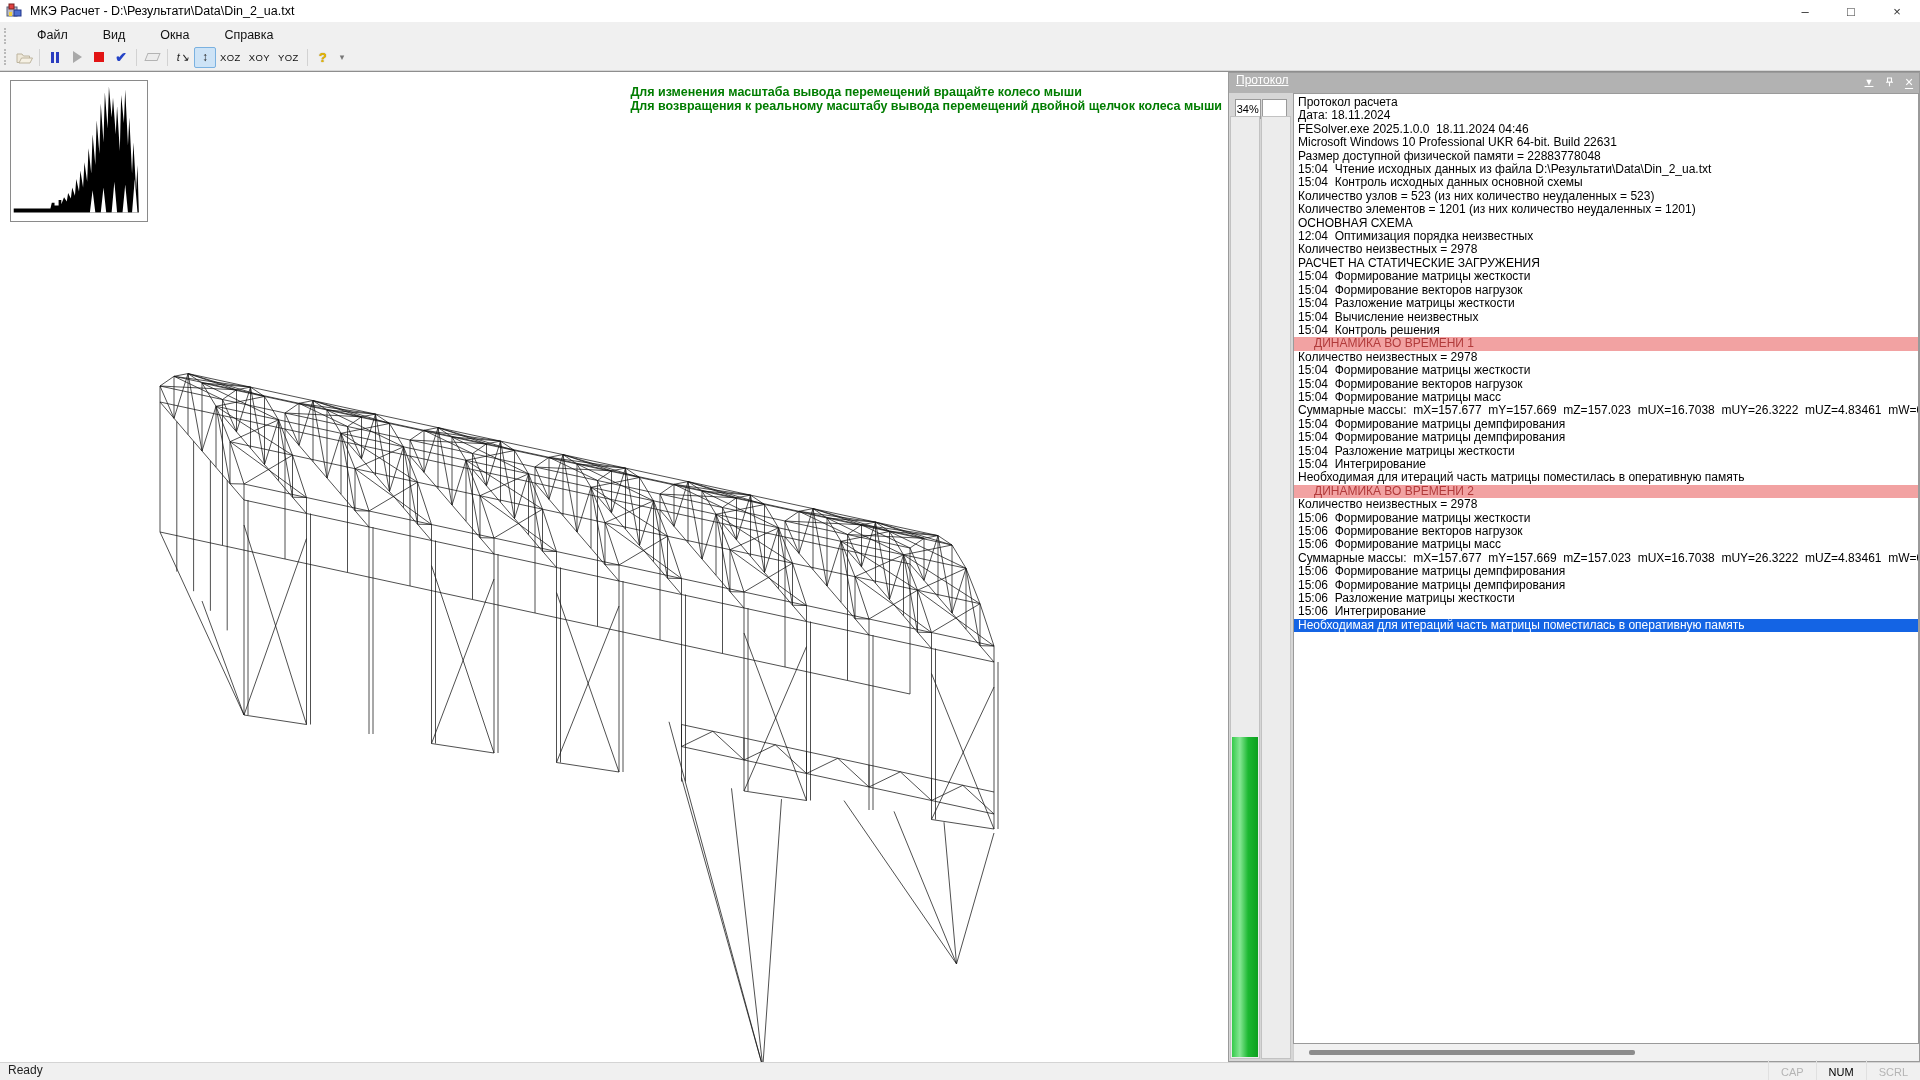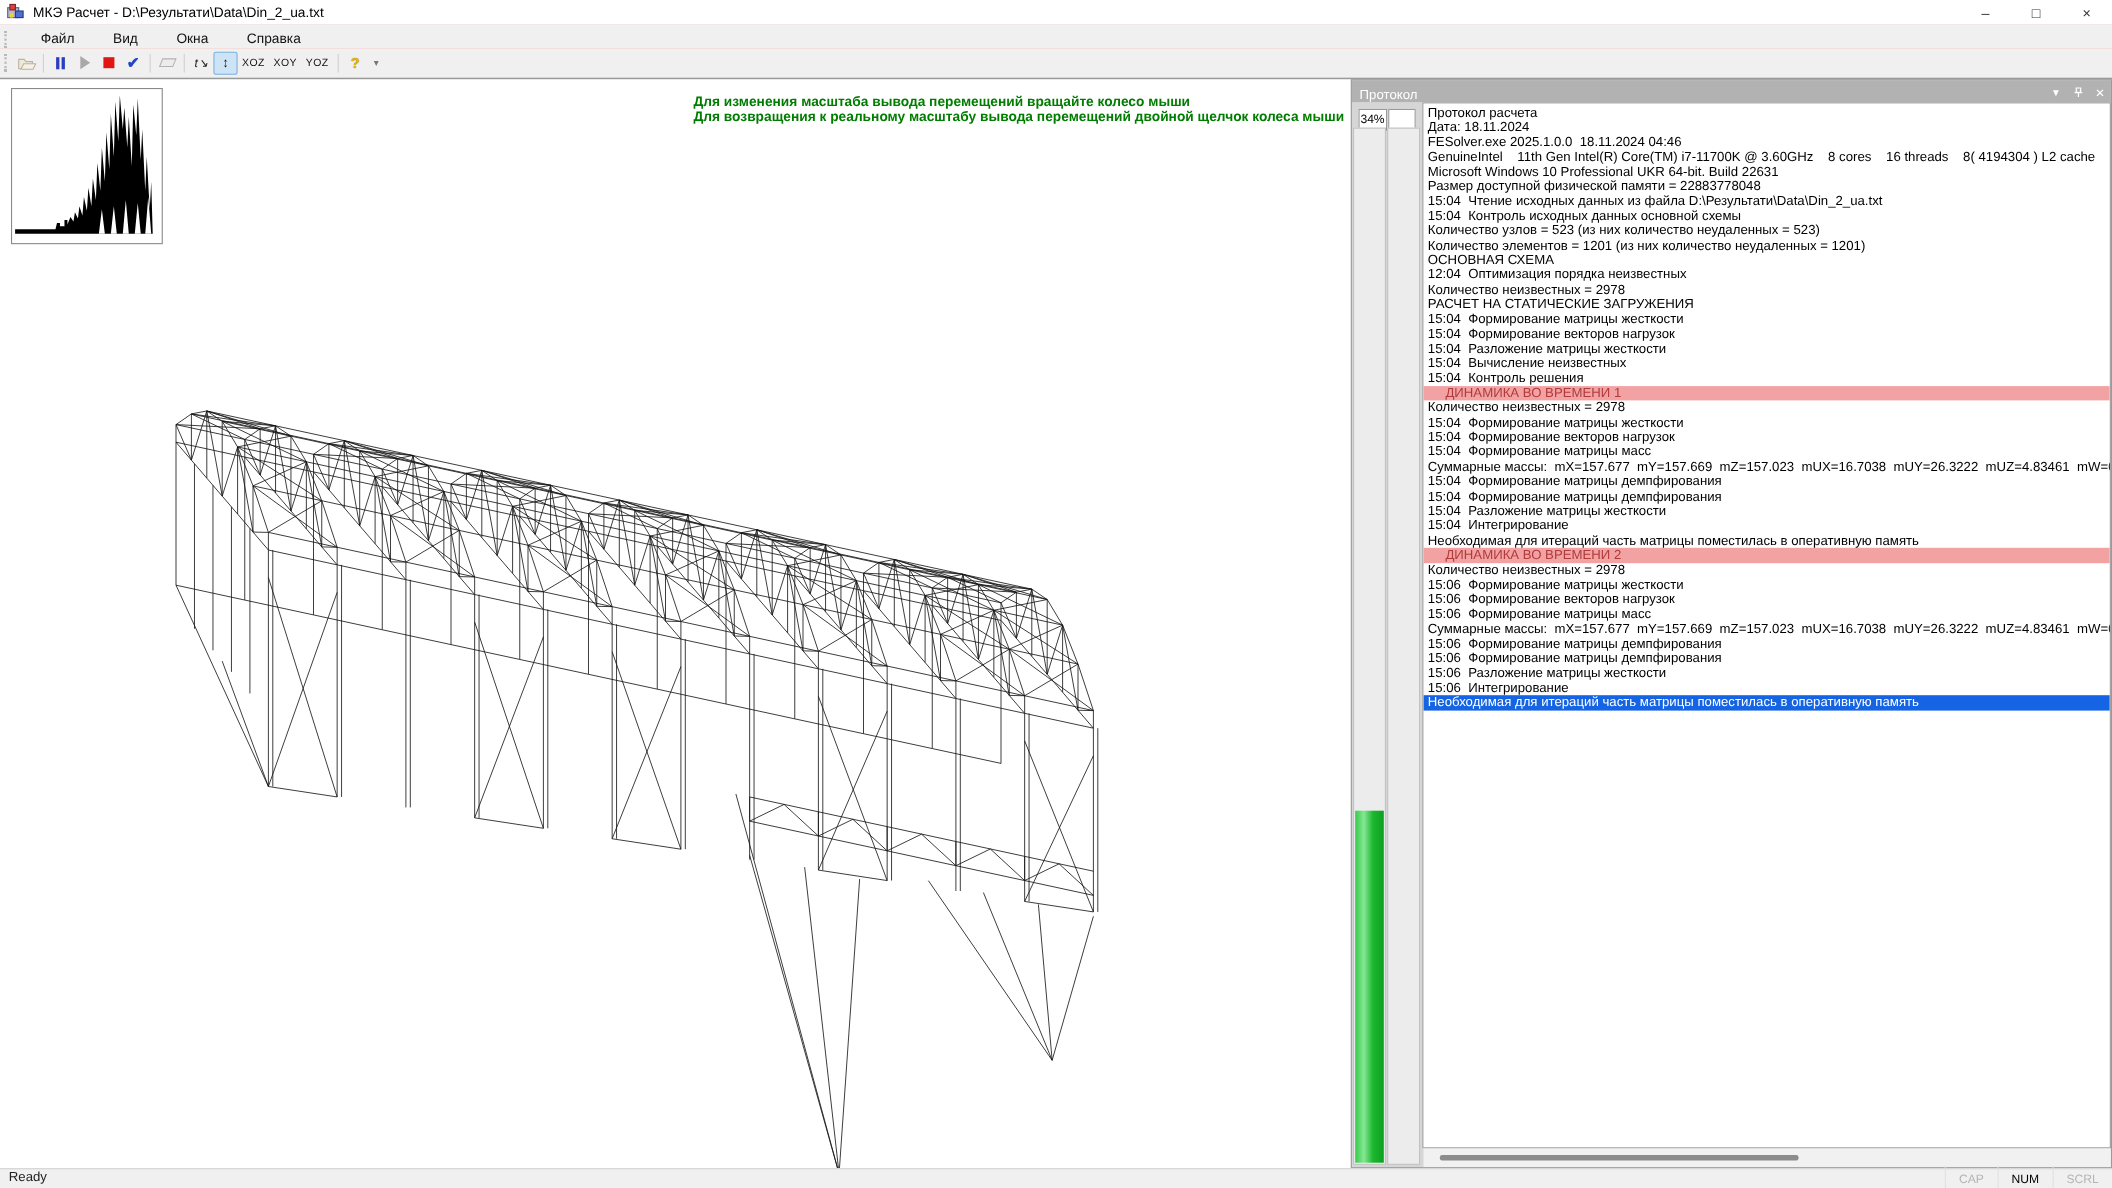--- a/index.html
+++ b/index.html
@@ -1,18 +1,18 @@
 <!DOCTYPE html>
 <html><head>
 <meta charset="utf-8">
 <style>
   * { margin:0; padding:0; box-sizing:border-box; }
   html,body { width:1920px; height:1080px; overflow:hidden; }
   body { font-family:"Liberation Sans", sans-serif; background:#fff; color:#000; }
-  #app { position:relative; width:1920px; height:1080px; background:#fca5a5; overflow:hidden; }
+  #app { position:relative; width:1920px; height:1080px; background:#eab308; overflow:hidden; }
 
   
   .titlebar { position:absolute; left:0; top:0; width:100%; height:22px; background:#ffffff; display:flex; align-items:center; }
   .app-icon { width:16px; height:16px; margin-left:6px; flex:0 0 auto; }
   .title-text { font-size:12.5px; margin-left:8px; color:#000; white-space:nowrap; }
   .win-btns { margin-left:auto; display:flex; height:22px; }
   .win-btn { width:46px; height:22px; display:flex; align-items:center; justify-content:center; font-size:13px; color:#333; cursor:default; }
 
   
   .menubar { position:absolute; left:0; top:22px; width:100%; height:22px; background:#f0f0f0; display:flex; align-items:flex-end; font-size:12.5px;gap:13px; }
@@ -38,21 +38,21 @@
 
   
   .view { position:absolute; left:0; top:71px; width:1920px; height:991px; background:#ffffff; border-top:1px solid #8e8e8e; }
   .hist-box { position:absolute; left:10px; top:8px; width:138px; height:142px; border:1px solid #8a8a8a; background:#fff; }
   .hist-box svg { width:100%; height:100%; }
   .hints { position:absolute; right:698px; top:13px; color:#007d00; font-weight:bold; font-size:12.5px; line-height:14px; white-space:nowrap; }
   #wireframe { position:absolute; left:0; top:0; width:1228px; height:990px; }
 
   
   .protocol { position:absolute; left:1228px; top:72px; width:692px; height:990px; background:#d6d6d6; border:1px solid #9a9a9a; }
-  .p-titlebar { height:20px; background:#b2b2b2; display:flex; align-items:flex-end; color:#fff; }
+  .p-titlebar { height:20px; background:#b2b2b2; display:flex; align-items:flex-start; color:#fff;text-decoration:underline; }
   .p-title { font-size:12px; margin-left:7px; flex:1; }
   .p-btn { width:20px; height:18px; display:flex; align-items:center; justify-content:center; color:#fff; font-size:9px; }
   .p-btn.close { font-size:14px; }
   .p-body { position:relative; width:100%; height:968px; }
   .rail { position:absolute; left:0; top:0; width:64px; height:100%; background:#d6d6d6; }
   .rail-boxes { display:flex; gap:1px; padding:6px; }
   .rail-box { width:30px; height:20px; background:#fff; border:1px solid #9a9a9a; font-size:11px; display:flex; align-items:center; justify-content:center; color:#000; }
   .tracks { position:absolute; left:1px; top:23px; bottom:2px; display:flex; gap:1px; }
   .track { position:relative; width:30px; height:100%; background:#ececec; border:1px solid #c2c2c2; }
   .track .fill { position:absolute; left:1px; right:1px; bottom:1px; height:34%;
@@ -810,21 +810,20 @@
           <div class="track">
               <div class="fill"></div>
             </div>
           <div class="track"></div>
         </div>
       </div>
       <div class="log">
         <span class="row">Протокол расчета</span>
           <span class="row">Дата: 18.11.2024</span>
           <span class="row">FESolver.exe 2025.1.0.0  18.11.2024 04:46</span>
-          <span class="row">GenuineIntel    11th Gen Intel(R) Core(TM) i7-11700K @ 3.60GHz    8 cores    16 threads    8( 4194304 ) L2 cache</span>
           <span class="row">Microsoft Windows 10 Professional UKR 64-bit. Build 22631</span>
           <span class="row">Размер доступной физической памяти = 22883778048</span>
           <span class="row">15:04  Чтение исходных данных из файла D:\Результати\Data\Din_2_ua.txt</span>
           <span class="row">15:04  Контроль исходных данных основной схемы</span>
           <span class="row">Количество узлов = 523 (из них количество неудаленных = 523)</span>
           <span class="row">Количество элементов = 1201 (из них количество неудаленных = 1201)</span>
           <span class="row">ОСНОВНАЯ СХЕМА</span>
           <span class="row">12:04  Оптимизация порядка неизвестных</span>
           <span class="row">Количество неизвестных = 2978</span>
           <span class="row">РАСЧЕТ НА СТАТИЧЕСКИЕ ЗАГРУЖЕНИЯ</span>

